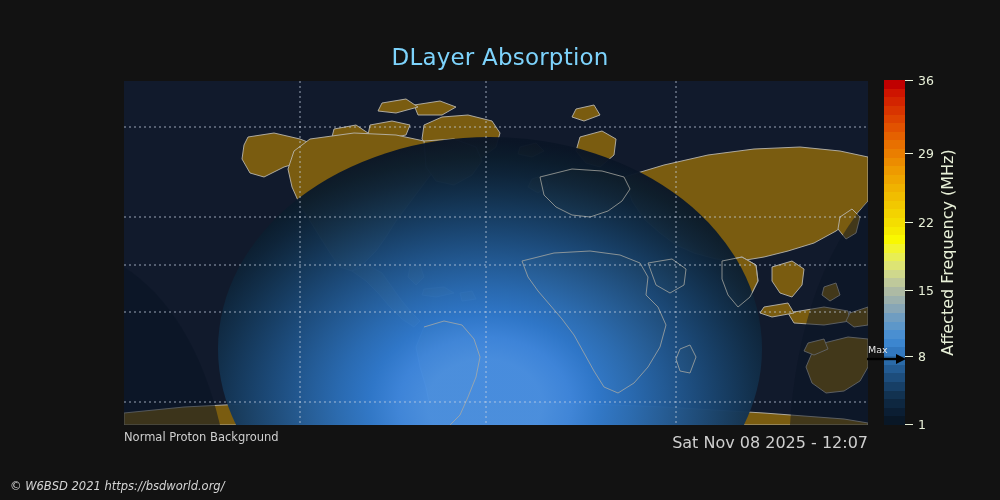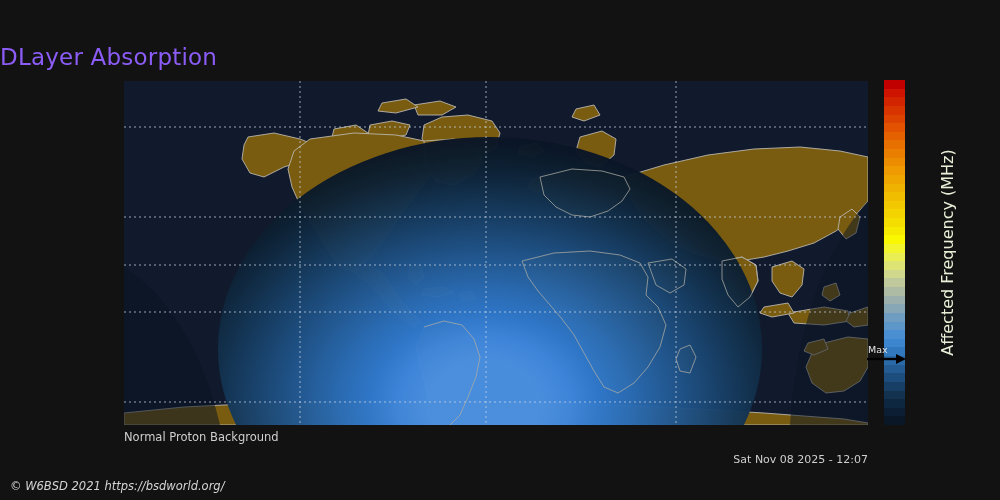--- a/index.html
+++ b/index.html
@@ -4,37 +4,37 @@
 <title>DLayer Absorption</title>
 <style>
   html,body{margin:0;padding:0;background:#111111;}
   body{width:1000px;height:500px;overflow:hidden;
        font-family:"DejaVu Sans","Liberation Sans",sans-serif;
        background:#121212;position:relative;}
 
   #stage{position:absolute;left:0;top:0;width:1000px;height:500px;background:#121212;}
 
   
-  .title{position:absolute;left:0;top:44px;width:1000px;
-         font-size:23px;color:#8b5cf6;letter-spacing:.2px;}
+  .title{position:absolute;left:0;top:44px;width:1000px;text-align:center;
+         font-size:23px;color:#7dd3fc;letter-spacing:.2px;}
 
   
   .map-wrap{position:absolute;left:124px;top:81px;width:744px;height:344px;
             overflow:hidden;background:#111a2c;}
 
   .map-svg{position:absolute;left:0;top:0;width:744px;height:344px;display:block;}
 
   
   .grid line{stroke:#c9d4e4;stroke-width:1;stroke-dasharray:2 3;opacity:.75;}
 
   
   .note{position:absolute;font-size:11.5px;color:#cfcfcf;text-align:right;}
   .note1{left:124px;top:430px;}
   .note2{left:124px;top:444px;}
-  .stamp{position:absolute;right:132px;top:433px;font-size:11px;color:#cfcfcf;margin-top:20px;}
+  .stamp{position:absolute;right:132px;top:433px;font-size:16px;color:#cfcfcf;}
 
   .credit{position:absolute;left:10px;top:479px;font-size:11.5px;color:#d5d5d5;
           font-style:italic;}
 
   
   .cbar{position:absolute;left:884px;top:80px;width:21px;height:345px;}
   .cbar-seg{width:100%;}
   .cb-ticks{position:absolute;left:905px;top:60px;width:90px;height:390px;}
   .cb-tick{position:absolute;left:0;height:1px;width:8px;background:#e8f0d8;}
   .cb-lab{position:absolute;left:13px;font-size:12.5px;color:#e8f0d8;
@@ -235,20 +235,34 @@
       <div class="cbar-seg" style="height: 8.625px; background: rgb(42, 106, 168);"></div>
       <div class="cbar-seg" style="height: 8.625px; background: rgb(35, 91, 146);"></div>
       <div class="cbar-seg" style="height: 8.625px; background: rgb(29, 77, 124);"></div>
       <div class="cbar-seg" style="height: 8.625px; background: rgb(23, 63, 102);"></div>
       <div class="cbar-seg" style="height: 8.625px; background: rgb(18, 50, 80);"></div>
       <div class="cbar-seg" style="height: 8.625px; background: rgb(14, 39, 64);"></div>
       <div class="cbar-seg" style="height: 8.625px; background: rgb(11, 30, 51);"></div>
       <div class="cbar-seg" style="height: 8.625px; background: rgb(9, 23, 38);"></div>
     </div>
 
+  <div class="cb-ticks">
+      <div class="cb-tick" style="top: 20px;"></div>
+      <div class="cb-lab" style="top: 20px;">36</div>
+      <div class="cb-tick" style="top: 93px;"></div>
+      <div class="cb-lab" style="top: 93px;">29</div>
+      <div class="cb-tick" style="top: 162px;"></div>
+      <div class="cb-lab" style="top: 162px;">22</div>
+      <div class="cb-tick" style="top: 230px;"></div>
+      <div class="cb-lab" style="top: 230px;">15</div>
+      <div class="cb-tick" style="top: 296px;"></div>
+      <div class="cb-lab" style="top: 296px;">8</div>
+      <div class="cb-tick" style="top: 364px;"></div>
+      <div class="cb-lab" style="top: 364px;">1</div>
+    </div>
 
   <div class="cb-title">
     <span>Affected Frequency (MHz)</span>
   </div>
 
   <div class="maxmark">
     <div class="mx-txt">Max</div>
     <svg width="40" height="12" viewBox="0 0 40 12">
       <line x1="1" y1="6" x2="30" y2="6" stroke="#000" stroke-width="2.4"></line>
       <polygon points="30,1 40,6 30,11" fill="#000"></polygon>

